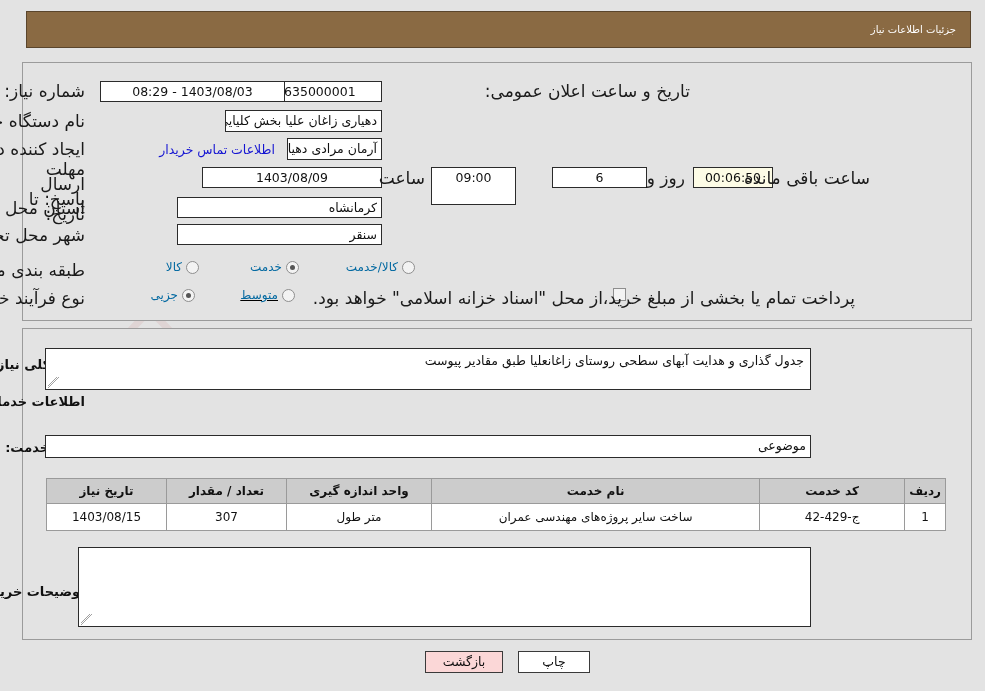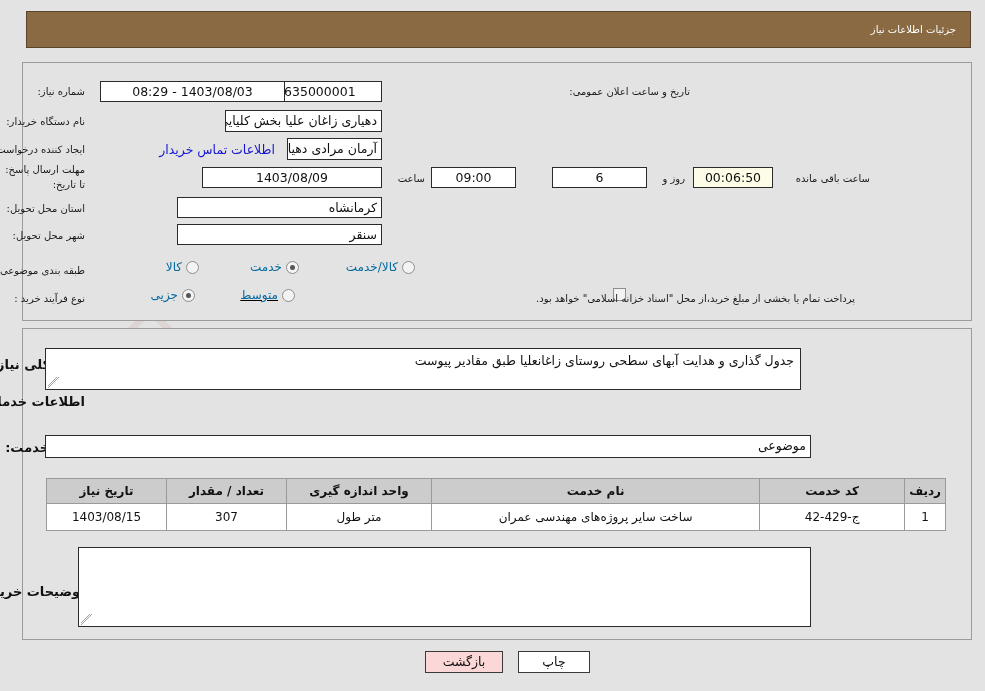--- a/index.html
+++ b/index.html
@@ -44,21 +44,21 @@
     background: #e3e3e3;
     border: 1px solid #9b9b9b;
     z-index: 1;
   }
   #panel-top    { left: 22px; top: 62px;  width: 950px; height: 259px; }
   #panel-bottom { left: 22px; top: 328px; width: 950px; height: 312px; }
 
   
   .lbl {
     position: absolute;
-    font-size: 10px;
+    font-size: 17px;
     color: #1a1a1a;
     text-align: right;
     line-height: 15px;
     white-space: nowrap;
     z-index: 3;
   }
   .lbl.wrap { white-space: normal; }
 
   .fld {
     position: absolute;
@@ -231,21 +231,21 @@
 <div class="lbl" style="right:900px; top:114px;">نام دستگاه خریدار:</div>
 <div class="fld right" style="right:603px; left:225px; top:110px; height:22px;">دهیاری زاغان علیا بخش کلیایی شهرستان سنقر</div>
 
 <div class="lbl" style="right:900px; top:142px;">ایجاد کننده درخواست:</div>
 <div class="fld right" style="right:603px; left:287px; top:138px; height:22px;">آرمان مرادی دهیار دهیاری زاغان علیا بخش کلیایی شهرستان سنقر</div>
 <div class="link" style="right:710px; top:142px;">اطلاعات تماس خریدار</div>
 
 <div class="lbl wrap" style="right:900px; top:162px; width:84px;">مهلت ارسال پاسخ: تا تاریخ:</div>
 <div class="fld" style="right:603px; top:167px; width:180px; height:21px;">1403/08/09</div>
 <div class="lbl" style="right:560px; top:171px;">ساعت</div>
-<div class="fld" style="right:469px; top:167px; width:85px; height:21px;">09:00</div>
+<div class="fld" style="right:469px; top:167px; width:85px; height:38px;">09:00</div>
 <div class="fld" style="right:338px; top:167px; width:95px; height:21px;">6</div>
 <div class="lbl" style="right:300px; top:171px;">روز و</div>
 <div class="fld timer" style="right:212px; top:167px; width:80px; height:21px;">00:06:50</div>
 <div class="lbl" style="right:115px; top:171px;">ساعت باقی مانده</div>
 
 <div class="lbl" style="right:900px; top:201px;">استان محل تحویل:</div>
 <div class="fld right" style="right:603px; top:197px; width:205px; height:21px;">کرمانشاه</div>
 
 <div class="lbl" style="right:900px; top:228px;">شهر محل تحویل:</div>
 <div class="fld right" style="right:603px; top:224px; width:205px; height:21px;">سنقر</div>
@@ -272,21 +272,21 @@
 <div class="radio-wrap" style="right:690px; top:288px;text-decoration:underline;">
   <span class="radio"></span>
   <span class="radio-lbl">متوسط</span>
 </div>
 <div class="chk" style="right:359px; top:288px;"></div>
 <div class="lbl" style="right:130px; top:291px;">پرداخت تمام یا بخشی از مبلغ خرید،از محل "اسناد خزانه اسلامی" خواهد بود.</div>
 
 <div class="panel" id="panel-bottom"></div>
 
 <div class="bold-lbl" style="right:900px; top:357px;">شرح کلی نیاز:</div>
-<div class="ta" style="right:184px; left:45px; top:348px; height:42px;">
+<div class="ta" style="right:174px; left:45px; top:348px; height:42px;">
   <span>جدول گذاری و هدایت آبهای سطحی روستای زاغانعلیا طبق مقادیر پیوست</span>
   <svg class="grip" viewBox="0 0 11 11">
     <path d="M0 9 L9 0 M0 11 L11 0" stroke="#555" stroke-width="1" fill="none"></path>
   </svg>
 </div>
 
 <div class="sect-title" style="right:900px; top:394px;">اطلاعات خدمات مورد نیاز</div>
 
 <div class="bold-lbl" style="right:900px; top:440px;">گروه خدمت:</div>
 <div class="fld right" style="right:174px; left:45px; top:435px; height:23px;">موضوعی</div>

